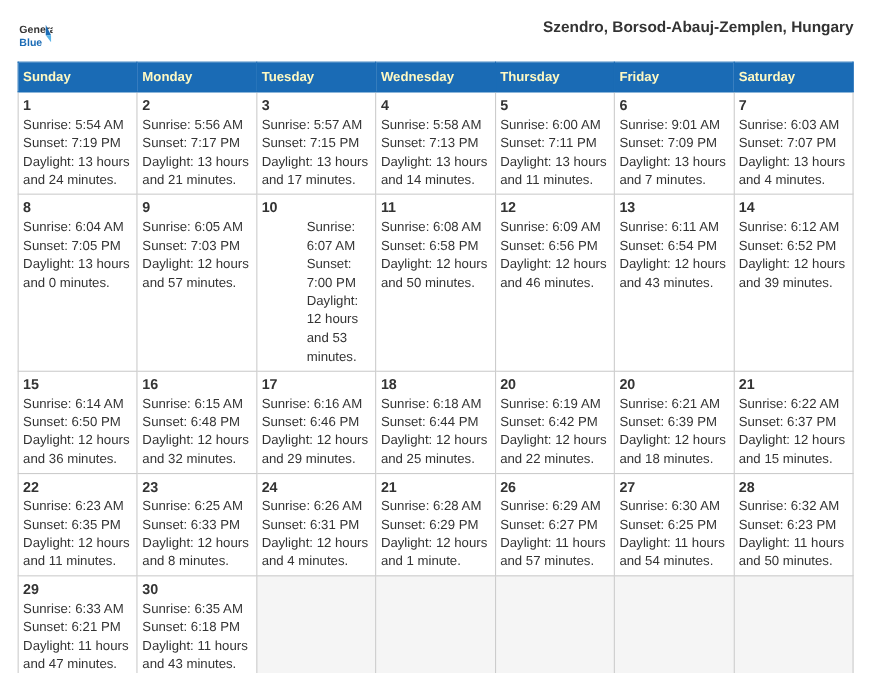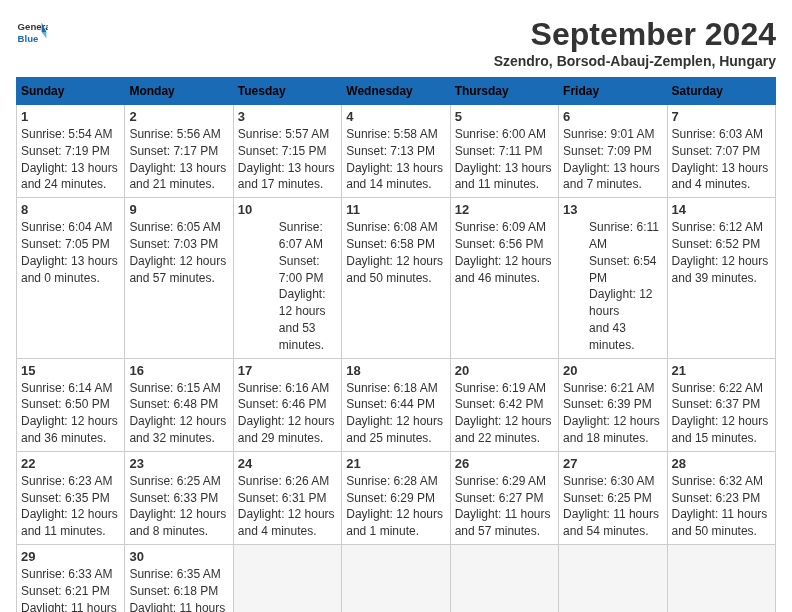--- a/index.html
+++ b/index.html
@@ -39,21 +39,21 @@
       font-weight: bold;
       text-align: center;
     }
     table {
       width: 100%;
       border-collapse: collapse;
       table-layout: fixed;
     }
     thead tr th {
       background-color: #1a6bb5;
-      color: #000000;
+      color: #fef9c3;
       font-size: 12px;
       font-weight: bold;
       padding: 6px 4px;
       text-align: left;
       border: 1px solid #1a6bb5;
     }
     tbody tr td {
       border: 1px solid #ccc;
       vertical-align: top;
       padding: 4px;
@@ -84,21 +84,20 @@
 <div class="header-area">
   <div class="logo">
     <svg class="logo-icon" viewBox="0 0 40 40">
       <text x="2" y="18" font-size="12" font-weight="bold" fill="#333">General</text>
       <text x="2" y="32" font-size="12" font-weight="bold" fill="#1a6bb5">Blue</text>
       <polygon points="32,8 38,20 32,20" fill="#1a6bb5"></polygon>
       <polygon points="32,20 38,20 38,28" fill="#5ab4e8"></polygon>
     </svg>
   </div>
   <div class="title-area">
-    <div class="month-title">September 2024</div>
     <div class="location-title">Szendro, Borsod-Abauj-Zemplen, Hungary</div>
   </div>
 </div>
 
 <table>
   <thead>
     <tr id="weekday-header">
         <th>Sunday</th>
         <th>Monday</th>
         <th>Tuesday</th>
@@ -191,21 +190,21 @@
         </td>
         <td>
           <span class="day-num">12</span>
           <div class="day-info" style="white-space: pre-line;">Sunrise: 6:09 AM
 Sunset: 6:56 PM
 Daylight: 12 hours
 and 46 minutes.</div>
         </td>
         <td>
           <span class="day-num">13</span>
-          <div class="day-info" style="white-space: pre-line; margin-left: 26px;">Sunrise: 6:11 AM
+          <div class="day-info" style="white-space: pre-line;">Sunrise: 6:11 AM
 Sunset: 6:54 PM
 Daylight: 12 hours
 and 43 minutes.</div>
         </td>
         <td>
           <span class="day-num">14</span>
           <div class="day-info" style="white-space: pre-line;">Sunrise: 6:12 AM
 Sunset: 6:52 PM
 Daylight: 12 hours
 and 39 minutes.</div>

